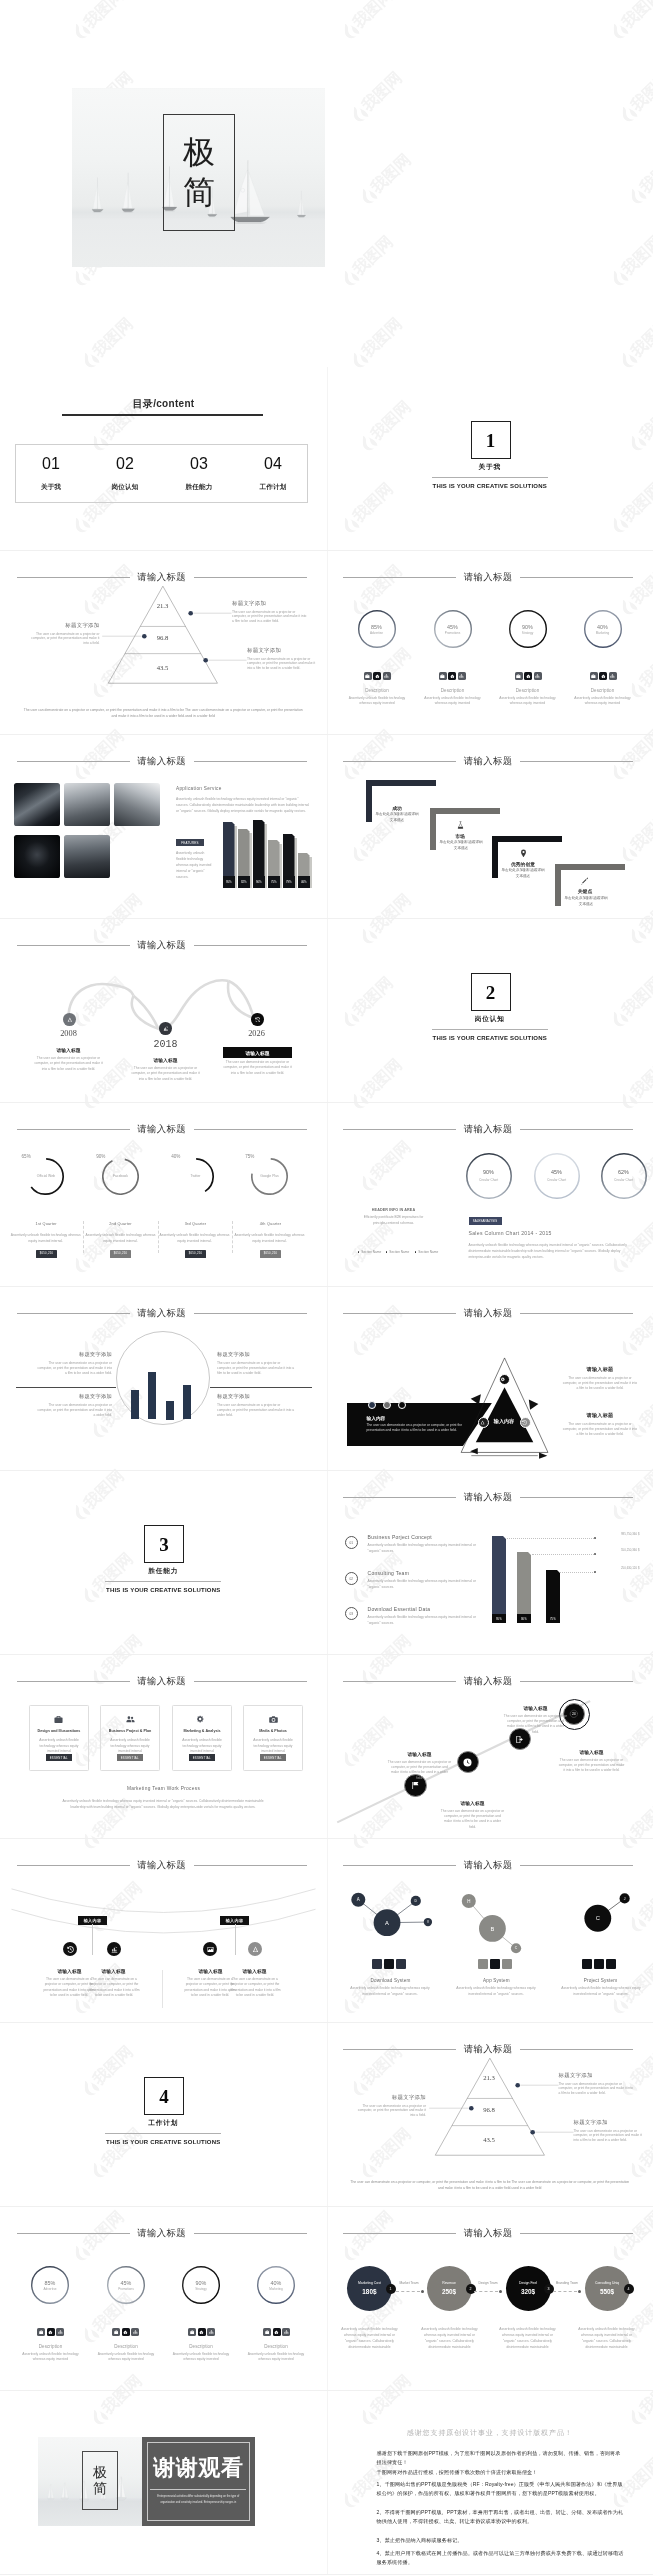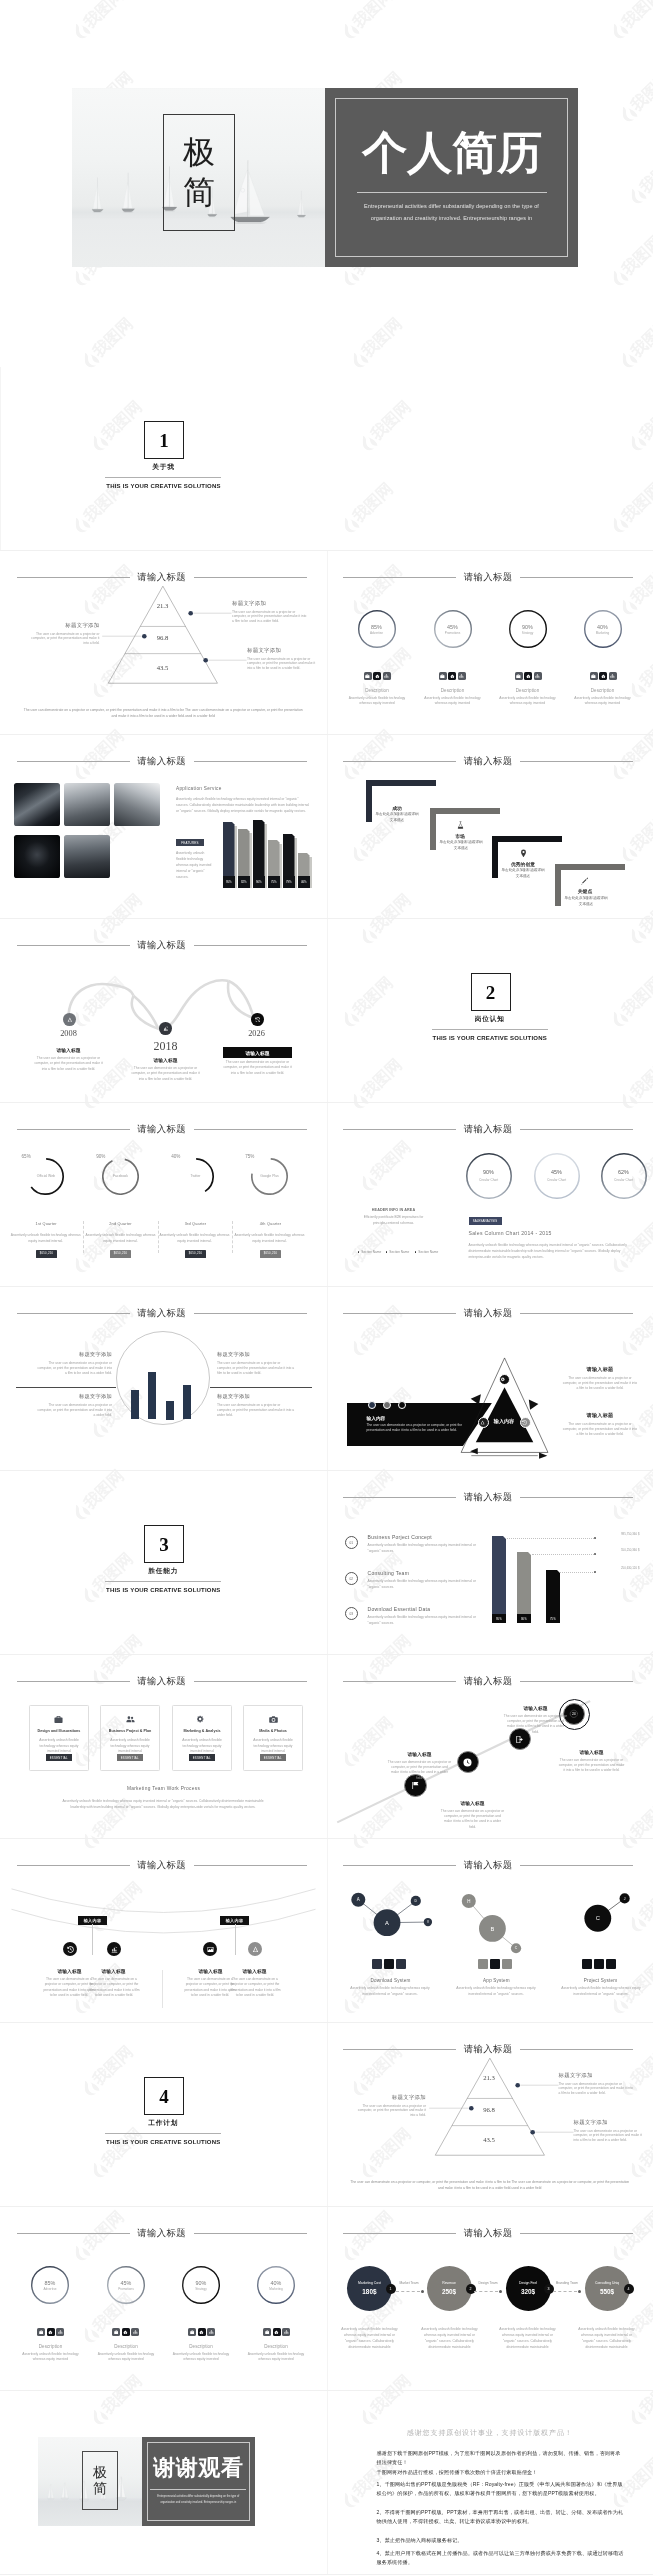--- a/index.html
+++ b/index.html
@@ -122,34 +122,46 @@
           </g>
       <g stroke="#dcdfe0" stroke-width="0.35" opacity="0.45">
         <line x1="0" y1="203" x2="397" y2="203"></line>
       </g>
     </svg>
   </div>
   <div class="hero-box">
     <span>极</span>
     <span>简</span>
   </div>
-  <div class="hero-right">
-    <div class="hero-inner"></div>
-    <div style="position:relative;z-index:2;text-align:center">
-      <div class="hero-title">个人简历</div>
-      <div class="hero-rule"></div>
-      <div class="hero-sub">Entrepreneurial  activities  differ  substantially  depending  on  the  type  of</div>
-      <div class="hero-sub">organization  and  creativity  involved.   Entrepreneurship   ranges in</div>
-    </div>
-  </div>
 </div>
 
 <div class="grid">
 
 <div class="row">
+  <div class="slide">
+    <div class="toc-h">目录/content</div>
+    <div class="toc-rule"></div>
+    <div class="toc-box"></div>
+    <div class="toc-item" style="left:19px">
+      <div class="toc-num">01</div>
+      <div class="toc-lbl">关于我</div>
+          </div>
+    <div class="toc-item" style="left:93px">
+      <div class="toc-num">02</div>
+      <div class="toc-lbl">岗位认知</div>
+          </div>
+    <div class="toc-item" style="left:167px">
+      <div class="toc-num">03</div>
+      <div class="toc-lbl">胜任能力</div>
+          </div>
+    <div class="toc-item" style="left:241px">
+      <div class="toc-num">04</div>
+      <div class="toc-lbl">工作计划</div>
+          </div>
+  </div>
   <div class="slide sep">
     <div class="ch-box">
       <span class="ch-num">1</span>
           </div>
     <div class="ch-cn">关于我</div>
     <div class="ch-rule"></div>
     <div class="ch-en">THIS IS YOUR CREATIVE SOLUTIONS</div>
   </div>
 </div>
 
@@ -430,21 +442,21 @@
               <svg width="5.7" height="5.7" viewBox="0 0 20 20" fill="#fff">
                 <path d="M10 1.5L17.5 17h-15L10 1.5zm0 3.6L5.6 15.4h8.8L10 5.1z"></path>
               </svg>
             </div>
             <div class="abs" style="left:47px;top:110px;width:43px;text-align:center;font-size:8.3px;color:#4a4a4a;font-family:'Liberation Serif',serif">2008</div>
             <div class="abs" style="left:159px;top:103px;width:12.8px;height:12.8px;border-radius:50%;background:#33363c;display:flex;align-items:center;justify-content:center">
               <svg width="5.7" height="5.7" viewBox="0 0 20 20" fill="#fff">
                 <path d="M2 17h16v1.6H2V17zM3.6 9h2.8v6.6H3.6V9zM8.1 5h2.8v10.6H8.1V5zM12.6 11h2.8v4.6h-2.8V11zM13 2l5 2-1.4 1.1-3.6-1.4V2z"></path>
               </svg>
             </div>
-            <div class="abs" style="left:144px;top:120px;width:43px;text-align:center;font-size:12px;color:#4a4a4a;font-family:Liberation Serif, serif">2018</div>
+            <div class="abs" style="left:144px;top:120px;width:43px;text-align:center;font-size:10px;color:#4a4a4a;font-family:Liberation Mono, monospace">2018</div>
             <div class="abs" style="left:251px;top:94px;width:12.8px;height:12.8px;border-radius:50%;background:#0a0a0a;display:flex;align-items:center;justify-content:center">
               <svg width="5.7" height="5.7" viewBox="0 0 20 20" fill="#fff">
                 <path d="M10 1a9 9 0 0 1 0 18A9 9 0 0 1 1.8 13.4l1.8-.6A7.1 7.1 0 1 0 10 2.9c-2 0-3.9.9-5.2 2.3l2.3 2.3H1V1.3l2.4 2.4A8.9 8.9 0 0 1 10 1zm.9 4.2v4.4l3.5 2.1-.8 1.3-4.3-2.6V5.2h1.6z"></path>
               </svg>
             </div>
             <div class="abs" style="left:235px;top:110px;width:43px;text-align:center;font-size:8.3px;color:#4a4a4a;font-family:'Liberation Serif',serif">2026</div>
             <div class="abs" style="left:34px;top:128px;width:69px;text-align:center;font-size:4.8px;font-weight:bold;color:#2c2c2c;">请输入标题</div>
             <div class="abs tiny2" style="left:34px;top:137px;width:69px;text-align:center;line-height:1.6">The user can demonstrate on a projector or computer, or print the presentation and make it into a film to be used in a wider field.</div>
             <div class="abs" style="left:131px;top:138px;width:69px;text-align:center;font-size:4.8px;font-weight:bold;color:#2c2c2c;">请输入标题</div>
             <div class="abs tiny2" style="left:131px;top:147px;width:69px;text-align:center;line-height:1.6">The user can demonstrate on a projector or computer, or print the presentation and make it into a film to be used in a wider field.</div>

